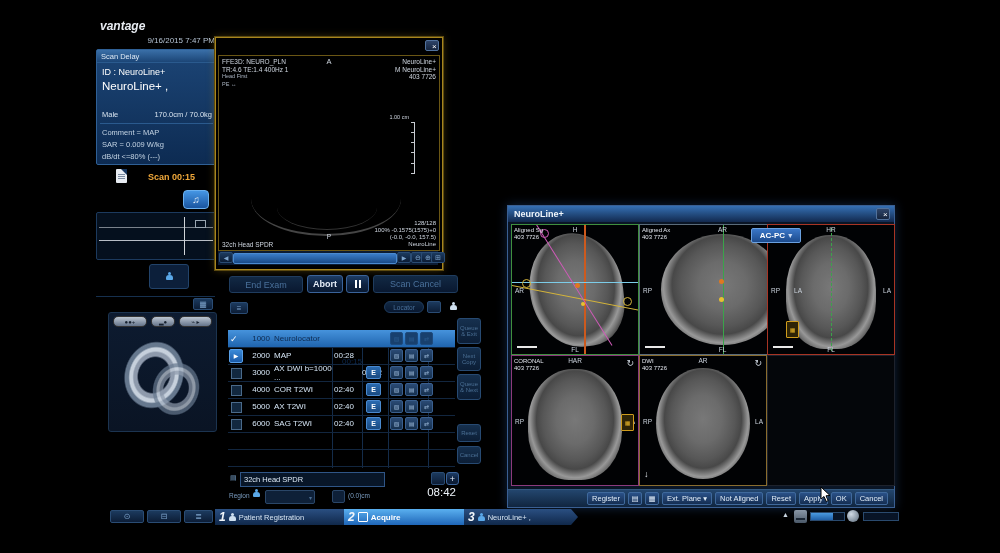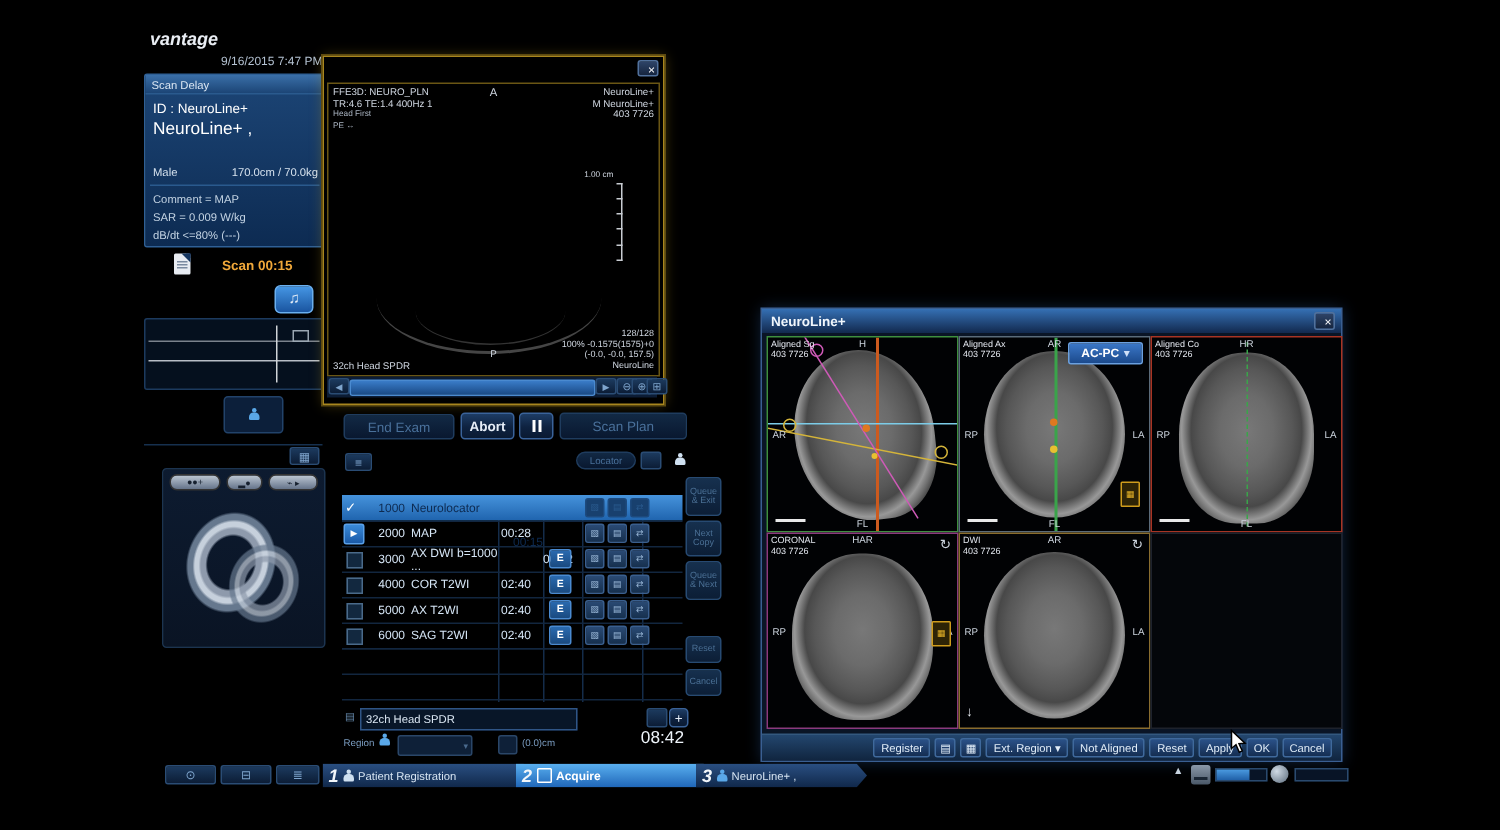--- a/index.html
+++ b/index.html
@@ -215,21 +215,21 @@
         </button>
     </div>
   </div>
 
   <button class="btn dim" style="left:229px;top:276px;width:74px;height:17px;">End Exam</button>
   <button class="btn" style="left:307px;top:275px;width:36px;height:18px;font-weight:bold;">Abort</button>
   <button class="btn" style="left:346px;top:275px;width:23px;height:18px;gap:2px;">
     <span style="width:2px;height:8px;background:#fff;display:inline-block;"></span>
     <span style="width:2px;height:8px;background:#fff;display:inline-block;"></span>
   </button>
-  <button class="btn dim" style="left:373px;top:275px;width:85px;height:18px;">Scan Plan</button>
+  <button class="btn dim" style="left:373px;top:275px;width:85px;height:18px;">Scan Cancel</button>
 
   <div class="abs" style="left:228px;top:296px;width:253px;height:212px;">
     <button class="sm-ic" style="left:2px;top:6px;width:18px;height:12px;">
         <span>≡</span>
       </button>
     <button class="btn dim" style="left:156px;top:5px;width:40px;height:12px;font-size:6.5px;border-radius:6px;">Locator</button>
     <button class="sm-ic" style="left:199px;top:5px;width:13px;height:12px;"></button>
     <button class="abs" style="left:217px;top:2px;width:16px;height:16px;background:none;border:none;padding:0;">
       <span class="mini-person" style="display:inline-block"></span>
     </button>
@@ -375,21 +375,21 @@
       <div class="vp-lbl">
         <div>Aligned Sg</div>
           <div>403 7726</div>
       </div>
       <span class="orient" style="left:0;right:0;top:1px;text-align:center;">H</span>
       <span class="orient" style="left:3px;top:48%;">AR</span>
       <span class="orient" style="left:0;right:0;bottom:1px;text-align:center;">FL</span>
       <div class="scalebar"></div>
     </div>
 
-    <div class="vp" style="left:131px;top:18px;border:1px solid #5a6b7a;">
+    <div class="vp" style="left:131px;top:18px;border:1px solid #5a6b7a;padding-left:39px;">
       <div class="brain" style="left:13%;top:7%;width:74%;height:86%;"></div>
       <div class="abs" style="left:50%;top:0;width:1.5px;height:100%;background:#3aa44a;z-index:3;"></div>
       <div class="dot" style="left:48%;top:42%;background:#e07820;"></div>
       <div class="dot" style="left:48%;top:56%;background:#e8c030;"></div>
       <div class="vp-lbl">
         <div>Aligned Ax</div>
           <div>403 7726</div>
       </div>
       <span class="orient" style="left:0;right:0;top:1px;text-align:center;">AR</span>
       <span class="orient" style="left:3px;top:48%;">RP</span>
@@ -447,21 +447,21 @@
 
     <div class="abs" style="left:0;top:283px;width:386px;height:18px;background:linear-gradient(180deg,#23466e,#10253f);border-top:1px solid #33587e;display:flex;align-items:center;justify-content:flex-end;gap:3px;padding-right:6px;box-sizing:border-box;">
       <button class="nl-btn">Register</button>
       <button class="nl-btn" style="width:14px;padding:0;">
           <span>▤</span>
         </button>
       <button class="nl-btn" style="width:14px;padding:0;">
           <span>▦</span>
         </button>
       <button class="nl-btn">
-        <span>Ext. Region</span>&nbsp;<span>▾</span>
+        <span>Ext. Plane</span>&nbsp;<span>▾</span>
       </button>
       <button class="nl-btn">Not Aligned</button>
       <button class="nl-btn">Reset</button>
       <button class="nl-btn">Apply</button>
       <button class="nl-btn">OK</button>
       <button class="nl-btn">Cancel</button>
     </div>
   </div>
 
   <svg class="cursor" style="left:820px;top:486px;" width="12" height="17" viewBox="0 0 12 17">

